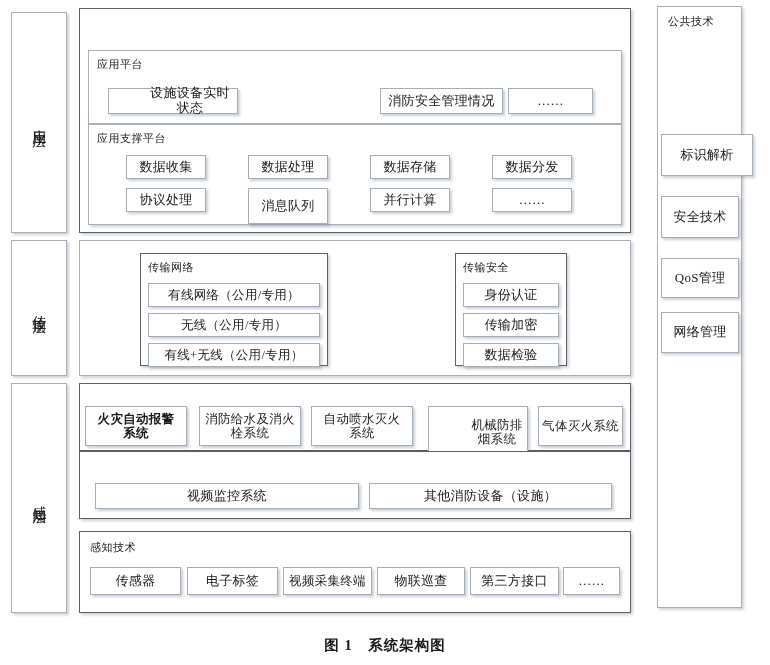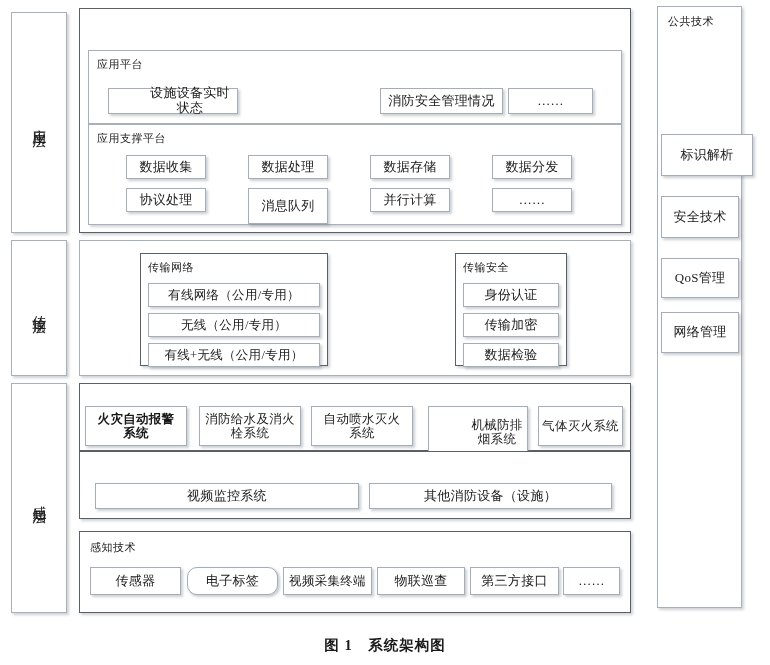--- a/index.html
+++ b/index.html
@@ -152,21 +152,21 @@
 
 <div class="bx bx-dark" style="left:79px; top:451px; width:552px; height:68px;"></div>
 
 <div class="chip" style="left:95px; top:483px; width:264px; height:26px;">视频监控系统</div>
 <div class="chip" style="left:369px; top:483px; width:243px; height:26px;">其他消防设备（设施）</div>
 
 <div class="bx bx-dark" style="left:79px; top:531px; width:552px; height:82px;"></div>
 <div class="gcap" style="left:90px; top:540px;">感知技术</div>
 
 <div class="chip" style="left:90px; top:567px; width:91px; height:28px;">传感器</div>
-<div class="chip" style="left:187px; top:567px; width:91px; height:28px;border-radius:10px;">电子标签</div>
+<div class="chip" style="left:187px; top:567px; width:91px; height:28px;">电子标签</div>
 <div class="chip small" style="left:283px; top:567px; width:89px; height:28px;">视频采集终端</div>
 <div class="chip" style="left:377px; top:567px; width:88px; height:28px;">物联巡查</div>
 <div class="chip" style="left:470px; top:567px; width:89px; height:28px;">第三方接口</div>
 <div class="chip" style="left:563px; top:567px; width:57px; height:28px;">……</div>
 
 <div class="bx bx-lite" style="left:657px; top:6px; width:85px; height:602px;"></div>
 <div class="gcap" style="left:668px; top:14px;">公共技术</div>
 
 <div class="chip" style="left:661px; top:134px; width:92px; height:42px;">标识解析</div>
 <div class="chip" style="left:661px; top:196px; width:78px; height:42px;">安全技术</div>

